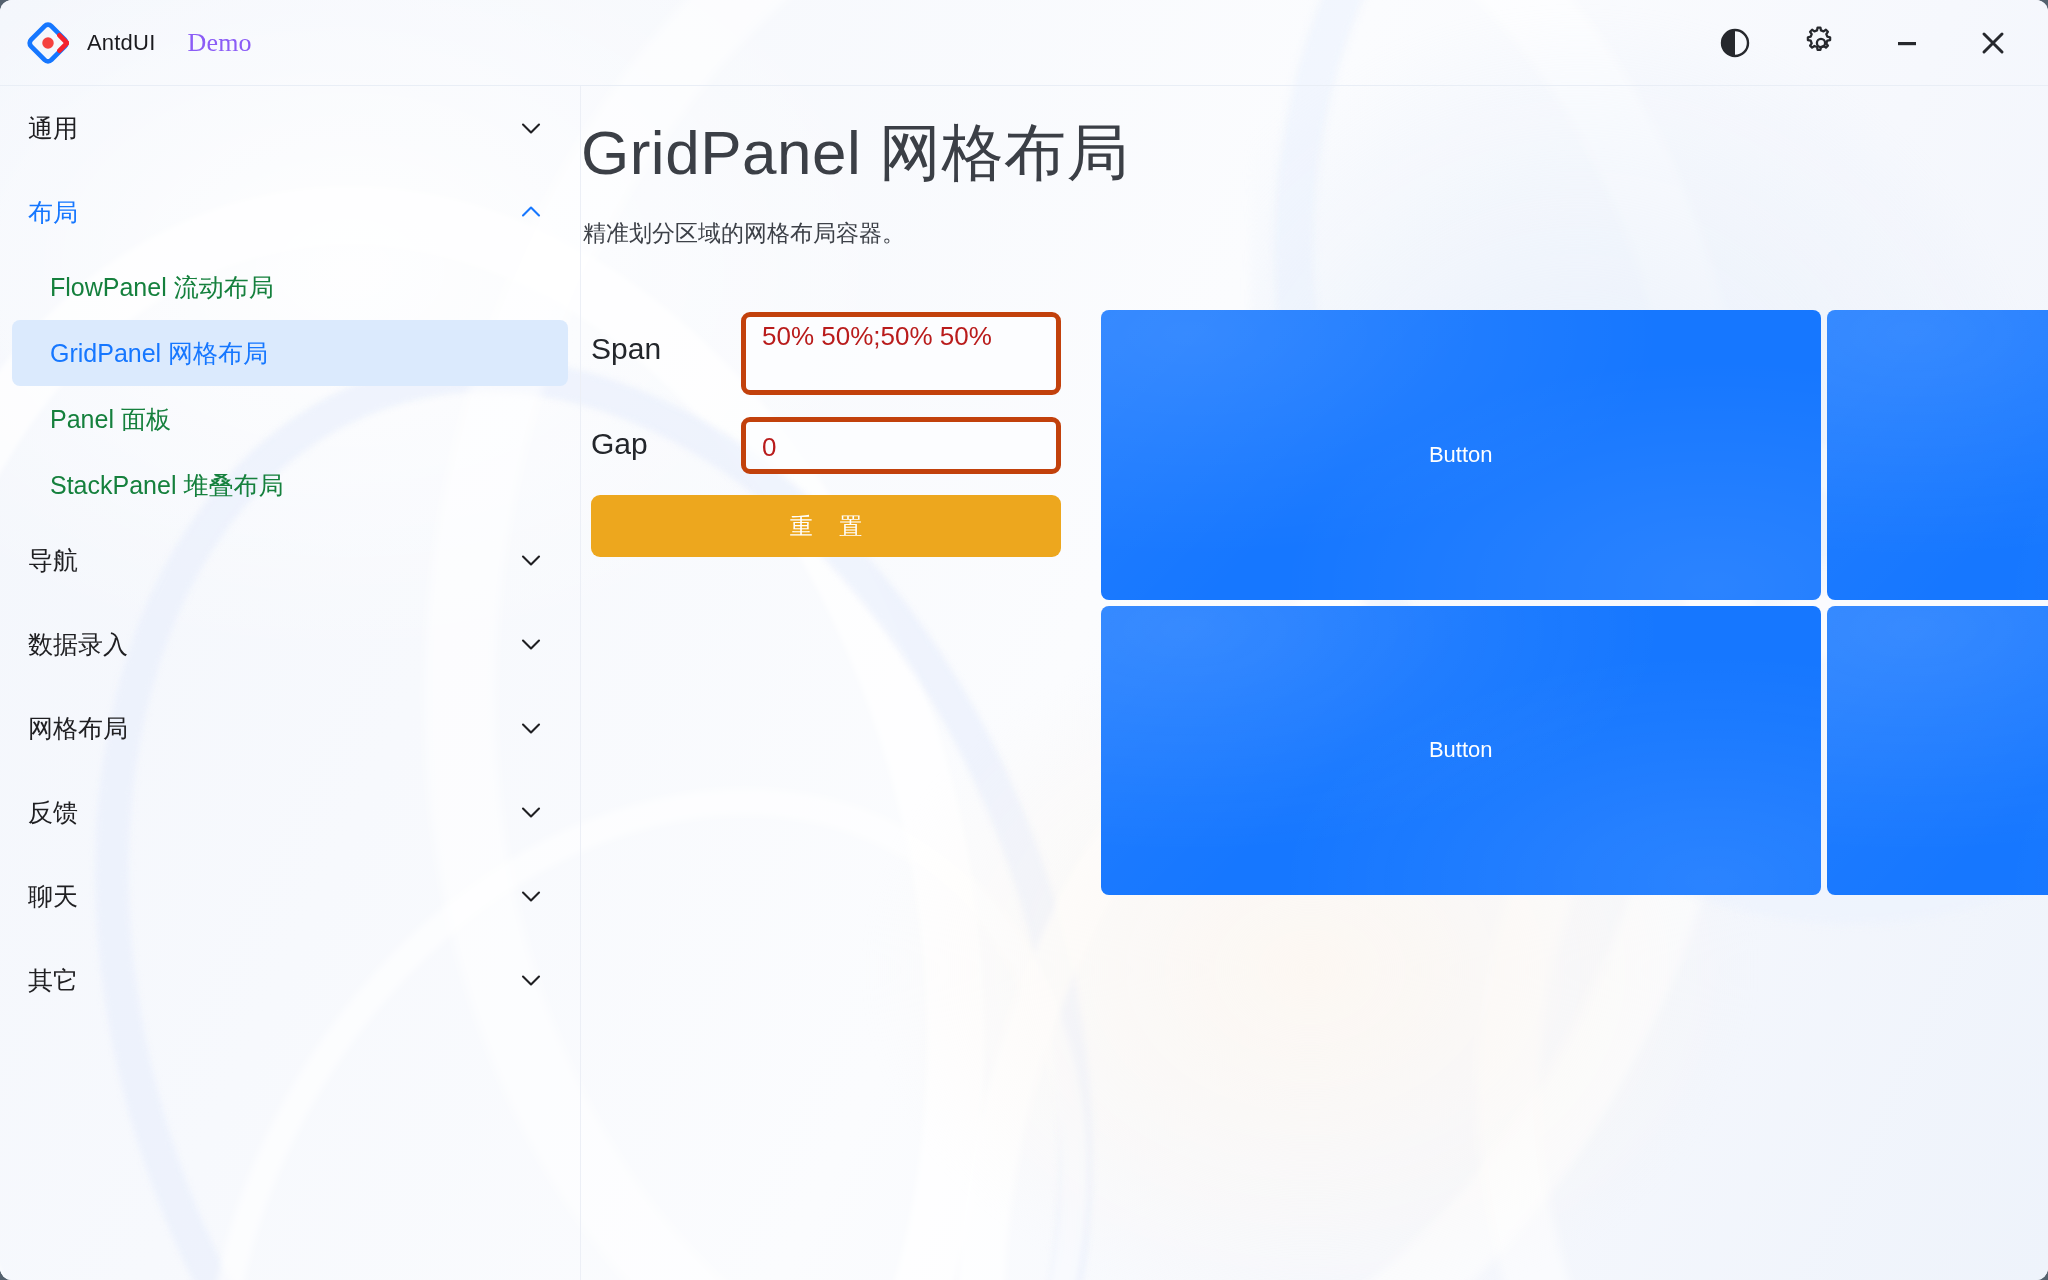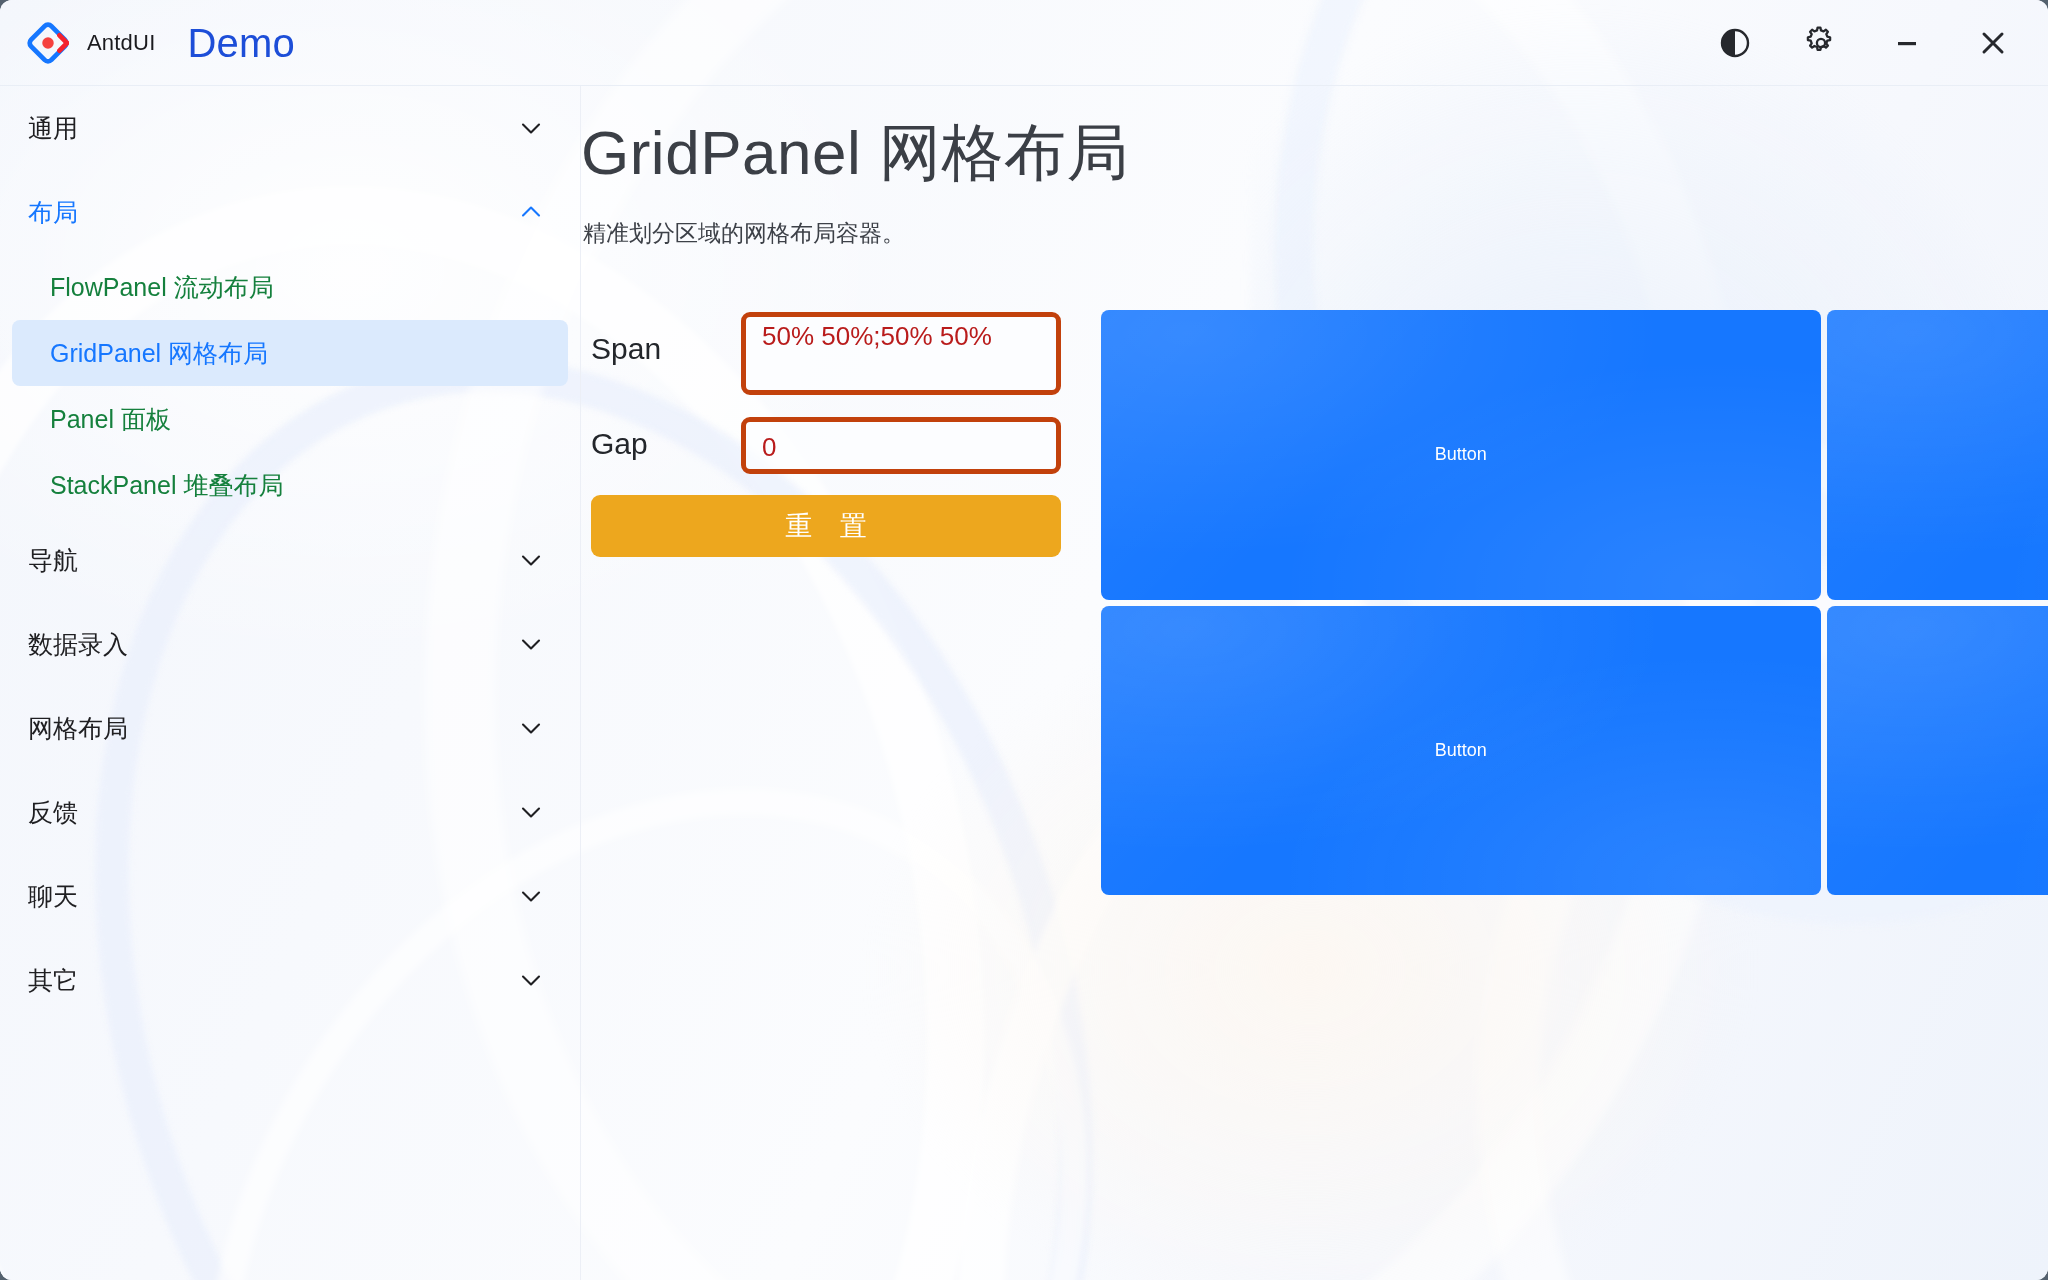--- a/index.html
+++ b/index.html
@@ -135,25 +135,26 @@
     gap: 18px;
   }
   #logo { width: 42px; height: 42px; display:block; }
   #app-title {
     font-size: 22px;
     color: #1b1b1f;
     letter-spacing: 0.2px;
     white-space: nowrap;
   }
   #app-subtitle {
-    font-size: 40px;
-    color: #1d4ed8;
+    font-size: 26px;
+    color: #8b5cf6;
     letter-spacing: 0.2px;
     margin-left: 14px;
     white-space: nowrap;
+    font-family: Liberation Serif, serif;
   }
   #win-controls {
     position: absolute;
     right: 12px; top: 0;
     height: 86px;
     display: flex;
     align-items: center;
     gap: 0px;
   }
   .win-btn {
@@ -280,21 +281,21 @@
   #gap-box { height: 57px; padding-top: 10px; }
   #reset-button {
     margin-top: 21px;
     margin-left: 0px;
     width: 100%;
     height: 62px;
     border: none;
     border-radius: 9px;
     background: #eda71e;
     color: #ffffff;
-    font-size: 27px;
+    font-size: 23px;
     letter-spacing: 10px;
     text-indent: 10px;
     font-family: "Liberation Sans", "DejaVu Sans", sans-serif;
     cursor: pointer;
     display: flex;
     align-items: center;
     justify-content: center;
   }
 
   
@@ -307,21 +308,21 @@
     grid-template-columns: 1fr 1fr;
     grid-template-rows: 1fr 1fr;
     gap: 6px;
   }
   .demo-button {
     position: relative;
     border: none;
     border-radius: 8px;
     background: #1677ff;
     color: #ffffff;
-    font-size: 18px;
+    font-size: 22px;
     font-family: "Liberation Sans", "DejaVu Sans", sans-serif;
     cursor: pointer;
     overflow: hidden;
     display: flex;
     align-items: center;
     justify-content: center;
   }
   .demo-button .sheen {
     position: absolute;
     inset: 0;

